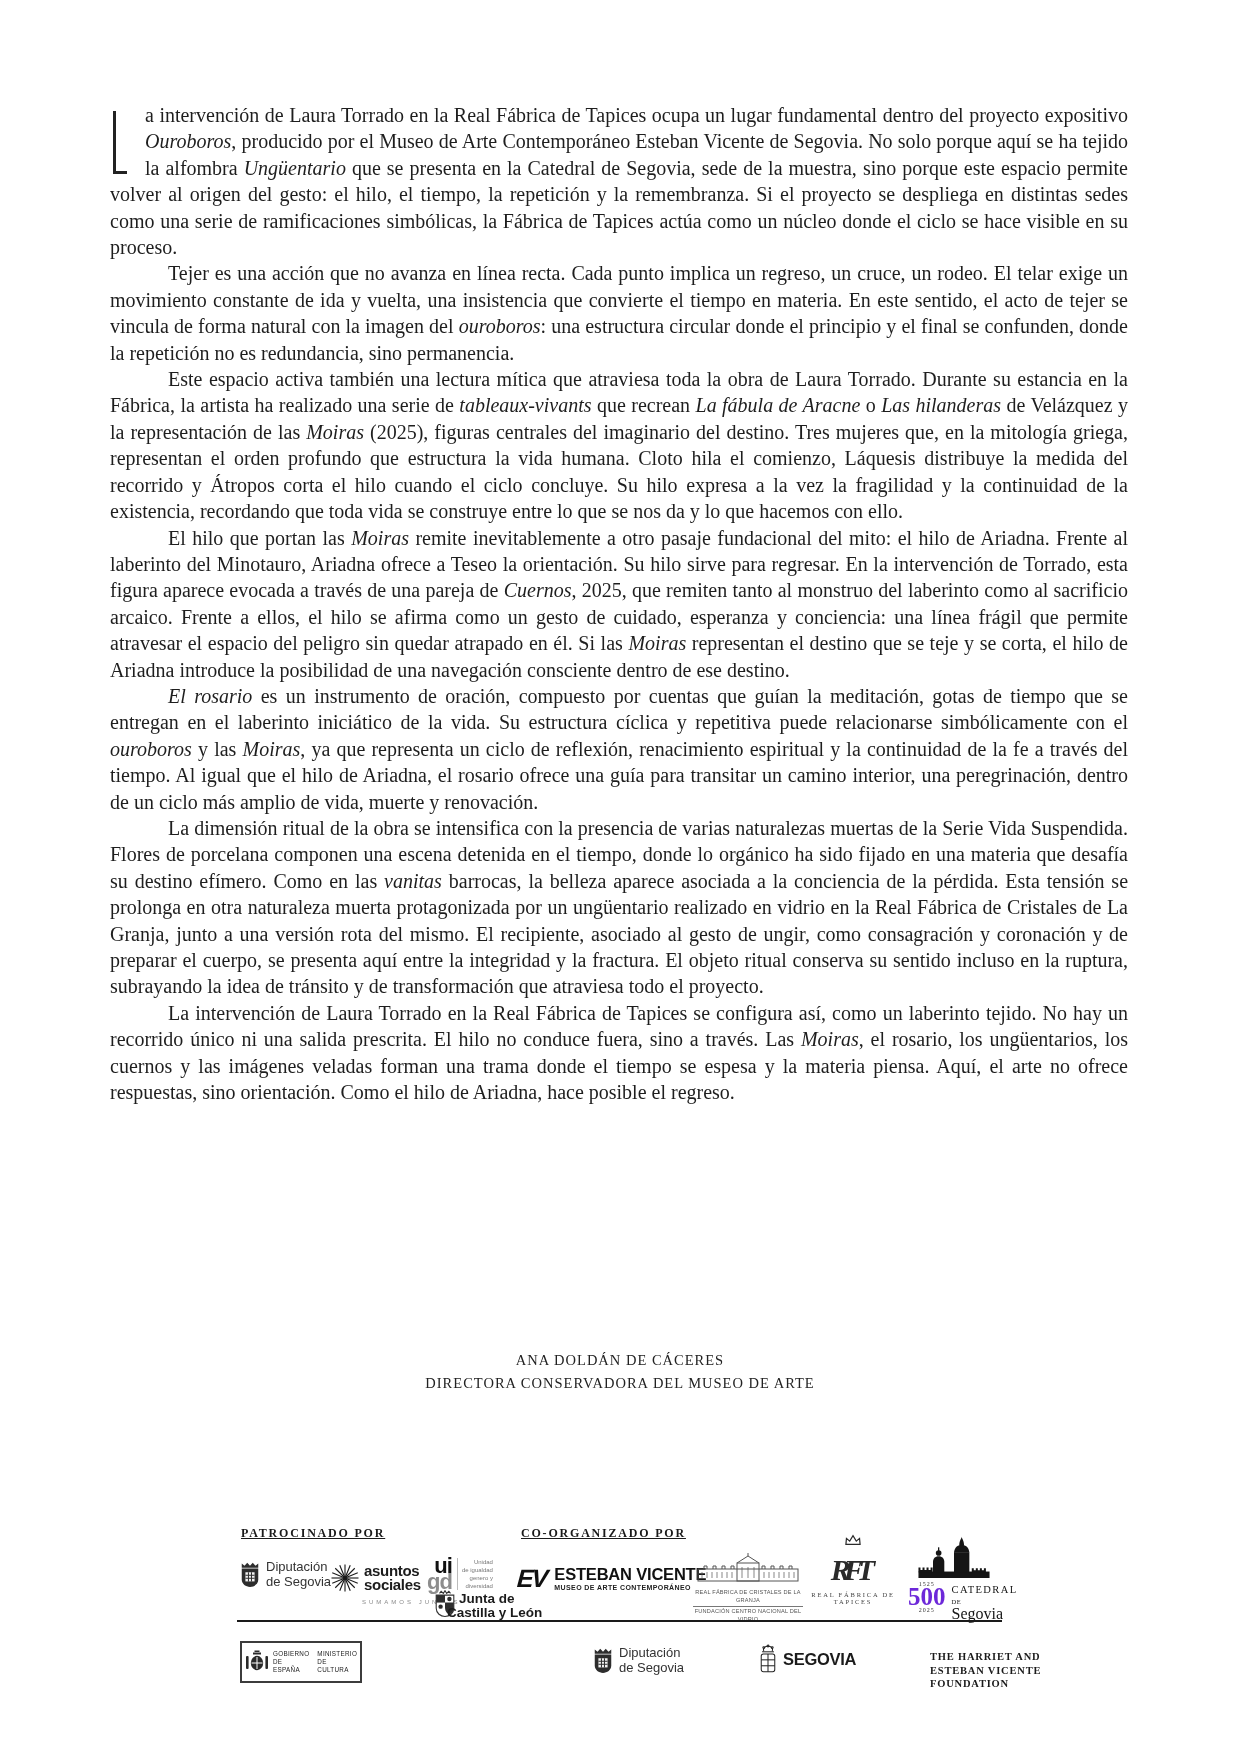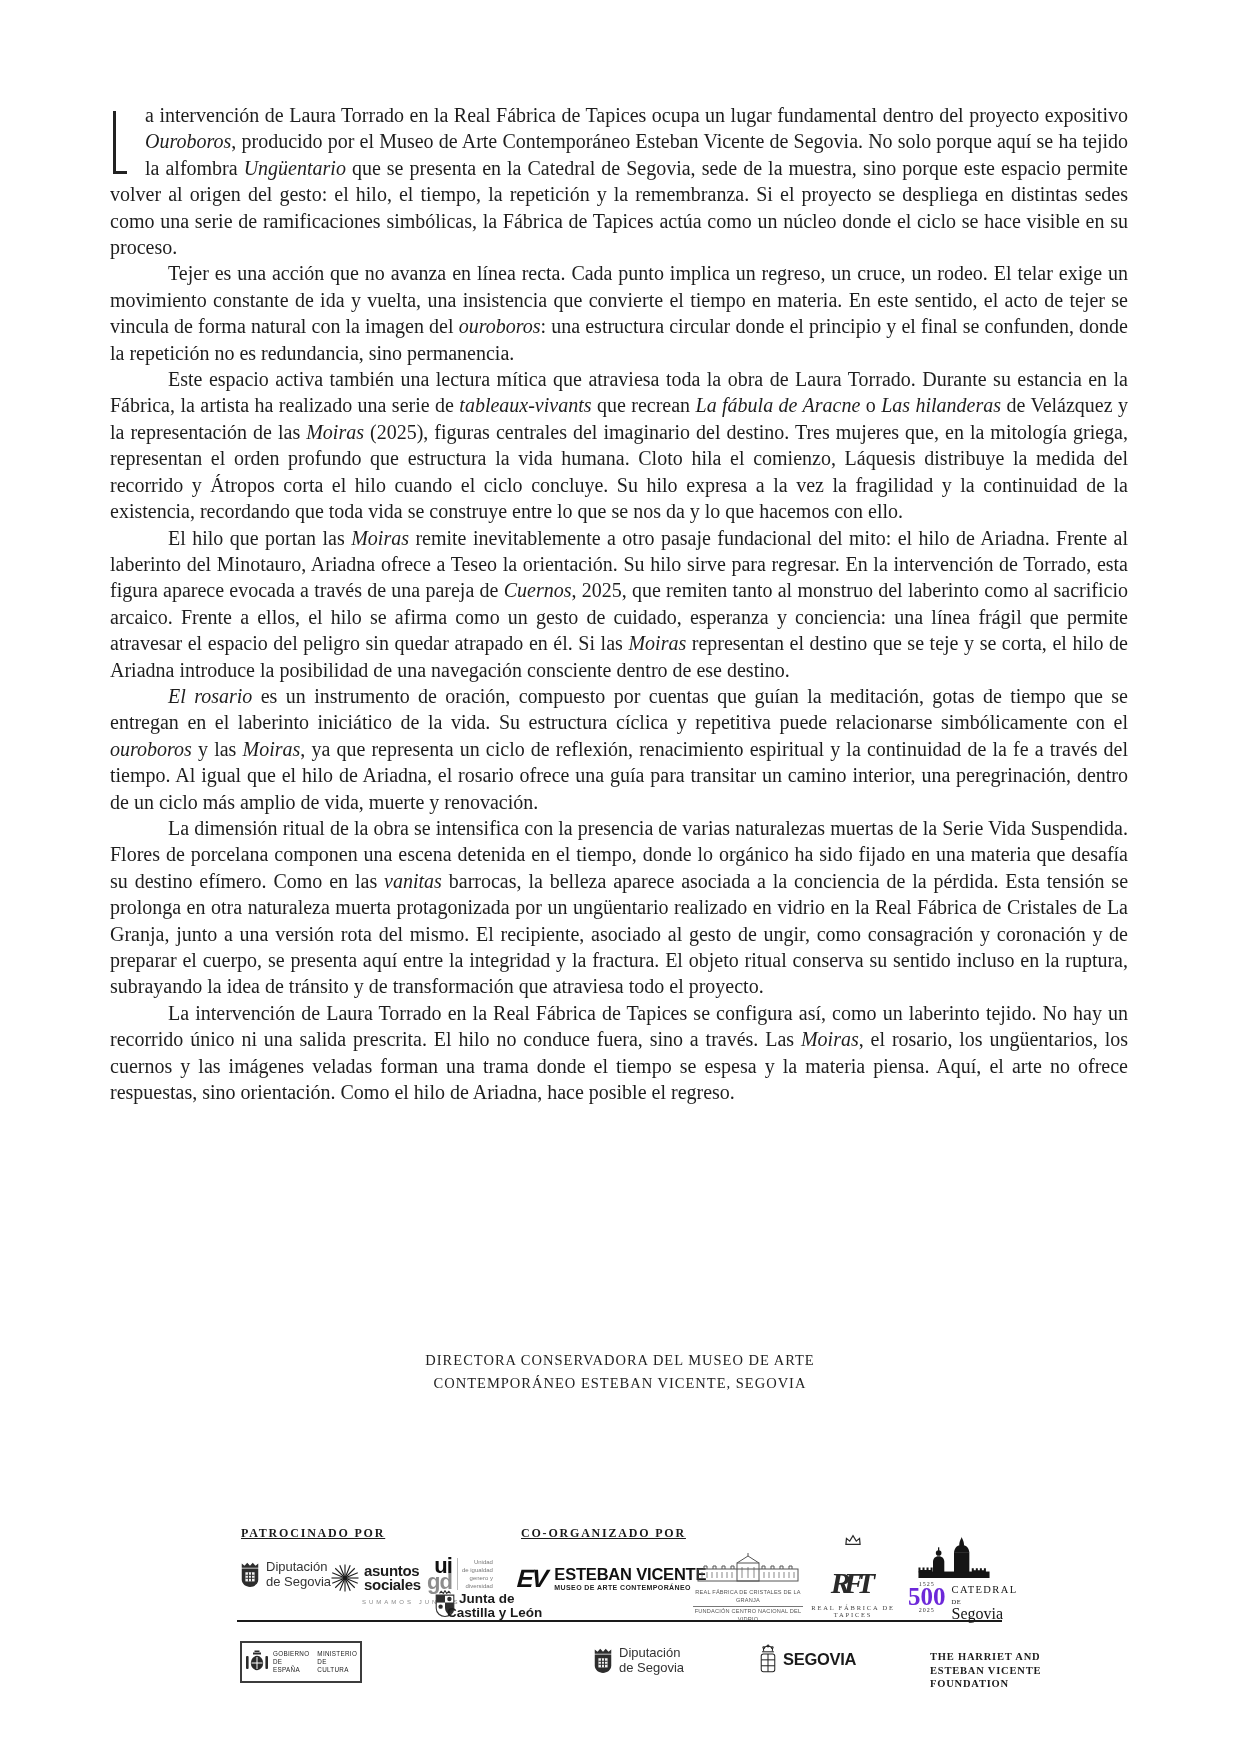--- a/index.html
+++ b/index.html
@@ -37,21 +37,21 @@
            letter-spacing:-2px;transform:skewX(-4deg);color:#111;}
   .ev-name{font-family:"Liberation Sans",sans-serif;font-weight:bold;font-size:16.5px;letter-spacing:-.2px;
            line-height:1;color:#111;}
   .ev-sub{font-family:"Liberation Sans",sans-serif;font-weight:bold;font-size:7px;letter-spacing:.4px;
           color:#222;margin-top:2px;}
   .rfc{width:110px;text-align:center;}
   .rfc-t{font-family:"Liberation Sans",sans-serif;font-size:5.6px;letter-spacing:.2px;color:#555;line-height:1.5;}
   .rfc-t .l1{border-bottom:1px solid #777;padding-bottom:1px;}
   .rft{width:86px;text-align:center;}
   .rft-mono{font-style:italic;font-weight:bold;font-size:30px;letter-spacing:-7px;line-height:1;
-            color:#2a2a2a;margin-top:18px;padding-right:7px;}
+            color:#2a2a2a;margin-top:5px;padding-right:7px;}
   .rft-lab{font-size:6.5px;letter-spacing:1.8px;color:#444;margin-top:6px;}
   .cat{width:100px;}
   .cat-500{font-size:25px;font-weight:bold;line-height:.8;color:#6d28d9;}
   .cat-sm{font-size:6px;letter-spacing:1px;color:#333;line-height:1;}
   .cat-name{font-size:10.5px;letter-spacing:1.4px;color:#151515;line-height:1;}
   .cat-de{font-size:6.5px;letter-spacing:.5px;}
   .cat-city{font-size:16px;line-height:1;color:#151515;}
   .gob{display:flex;align-items:center;border:2px solid #3c3c3c;width:118px;height:38px;background:#fff;}
   .gob-cell{font-family:"Liberation Sans",sans-serif;font-size:6.3px;letter-spacing:.3px;line-height:1.3;
             color:#222;padding:0 4px;}
@@ -76,22 +76,22 @@
     </p>
     <p class="para"><span>Tejer es una acción que no avanza en línea recta. Cada punto implica un regreso, un cruce, un rodeo. El telar exige un movimiento constante de ida y vuelta, una insistencia que convierte el tiempo en materia. En este sentido, el acto de tejer se vincula de forma natural con la imagen del </span><em>ouroboros</em><span>: una estructura circular donde el principio y el final se confunden, donde la repetición no es redundancia, sino permanencia.</span></p>
     <p class="para"><span>Este espacio activa también una lectura mítica que atraviesa toda la obra de Laura Torrado. Durante su estancia en la Fábrica, la artista ha realizado una serie de </span><em>tableaux-vivants</em><span> que recrean </span><em>La fábula de Aracne</em><span> o </span><em>Las hilanderas</em><span> de Velázquez y la representación de las </span><em>Moiras</em><span> (2025), figuras centrales del imaginario del destino. Tres mujeres que, en la mitología griega, representan el orden profundo que estructura la vida humana. Cloto hila el comienzo, Láquesis distribuye la medida del recorrido y Átropos corta el hilo cuando el ciclo concluye. Su hilo expresa a la vez la fragilidad y la continuidad de la existencia, recordando que toda vida se construye entre lo que se nos da y lo que hacemos con ello.</span></p>
     <p class="para"><span>El hilo que portan las </span><em>Moiras</em><span> remite inevitablemente a otro pasaje fundacional del mito: el hilo de Ariadna. Frente al laberinto del Minotauro, Ariadna ofrece a Teseo la orientación. Su hilo sirve para regresar. En la intervención de Torrado, esta figura aparece evocada a través de una pareja de </span><em>Cuernos</em><span>, 2025, que remiten tanto al monstruo del laberinto como al sacrificio arcaico. Frente a ellos, el hilo se afirma como un gesto de cuidado, esperanza y conciencia: una línea frágil que permite atravesar el espacio del peligro sin quedar atrapado en él. Si las </span><em>Moiras</em><span> representan el destino que se teje y se corta, el hilo de Ariadna introduce la posibilidad de una navegación consciente dentro de ese destino.</span></p>
     <p class="para"><em>El rosario</em><span> es un instrumento de oración, compuesto por cuentas que guían la meditación, gotas de tiempo que se entregan en el laberinto iniciático de la vida. Su estructura cíclica y repetitiva puede relacionarse simbólicamente con el </span><em>ouroboros</em><span> y las </span><em>Moiras</em><span>, ya que representa un ciclo de reflexión, renacimiento espiritual y la continuidad de la fe a través del tiempo. Al igual que el hilo de Ariadna, el rosario ofrece una guía para transitar un camino interior, una peregrinación, dentro de un ciclo más amplio de vida, muerte y renovación.</span></p>
     <p class="para"><span>La dimensión ritual de la obra se intensifica con la presencia de varias naturalezas muertas de la Serie Vida Suspendida. Flores de porcelana componen una escena detenida en el tiempo, donde lo orgánico ha sido fijado en una materia que desafía su destino efímero. Como en las </span><em>vanitas</em><span> barrocas, la belleza aparece asociada a la conciencia de la pérdida. Esta tensión se prolonga en otra naturaleza muerta protagonizada por un ungüentario realizado en vidrio en la Real Fábrica de Cristales de La Granja, junto a una versión rota del mismo. El recipiente, asociado al gesto de ungir, como consagración y coronación y de preparar el cuerpo, se presenta aquí entre la integridad y la fractura. El objeto ritual conserva su sentido incluso en la ruptura, subrayando la idea de tránsito y de transformación que atraviesa todo el proyecto.</span></p>
     <p class="para"><span>La intervención de Laura Torrado en la Real Fábrica de Tapices se configura así, como un laberinto tejido. No hay un recorrido único ni una salida prescrita. El hilo no conduce fuera, sino a través. Las </span><em>Moiras</em><span>, el rosario, los ungüentarios, los cuernos y las imágenes veladas forman una trama donde el tiempo se espesa y la materia piensa. Aquí, el arte no ofrece respuestas, sino orientación. Como el hilo de Ariadna, hace posible el regreso.</span></p>
   </div>
 
   <div class="signature">
+    <div>ANA DOLDÁN DE CÁCERES</div>
     <div>DIRECTORA CONSERVADORA DEL MUSEO DE ARTE</div>
-    <div>CONTEMPORÁNEO ESTEBAN VICENTE, SEGOVIA</div>
   </div>
 
   <div class="flabel" style="left:241px;top:1526px;">PATROCINADO POR</div>
   <div class="flabel" style="left:521px;top:1526px;">CO-ORGANIZADO POR</div>
 
   <div class="logo row" style="left:239px;top:1559px;">
     <svg width="22" height="32" viewBox="0 0 24 30">
       <path d="M3 7 L3 2.5 L6 4.8 L9 1.5 L12 4.8 L15 1.5 L18 4.8 L21 2.5 L21 7 Z" fill="#2d2d2d"></path>
       <path d="M3 8 h18 v12 c0 5 -4.5 8 -9 8 c-4.5 0 -9 -3 -9 -8 Z" fill="#2d2d2d"></path>
       <rect x="7" y="12" width="10" height="10" fill="#f3f3f3"></rect>

